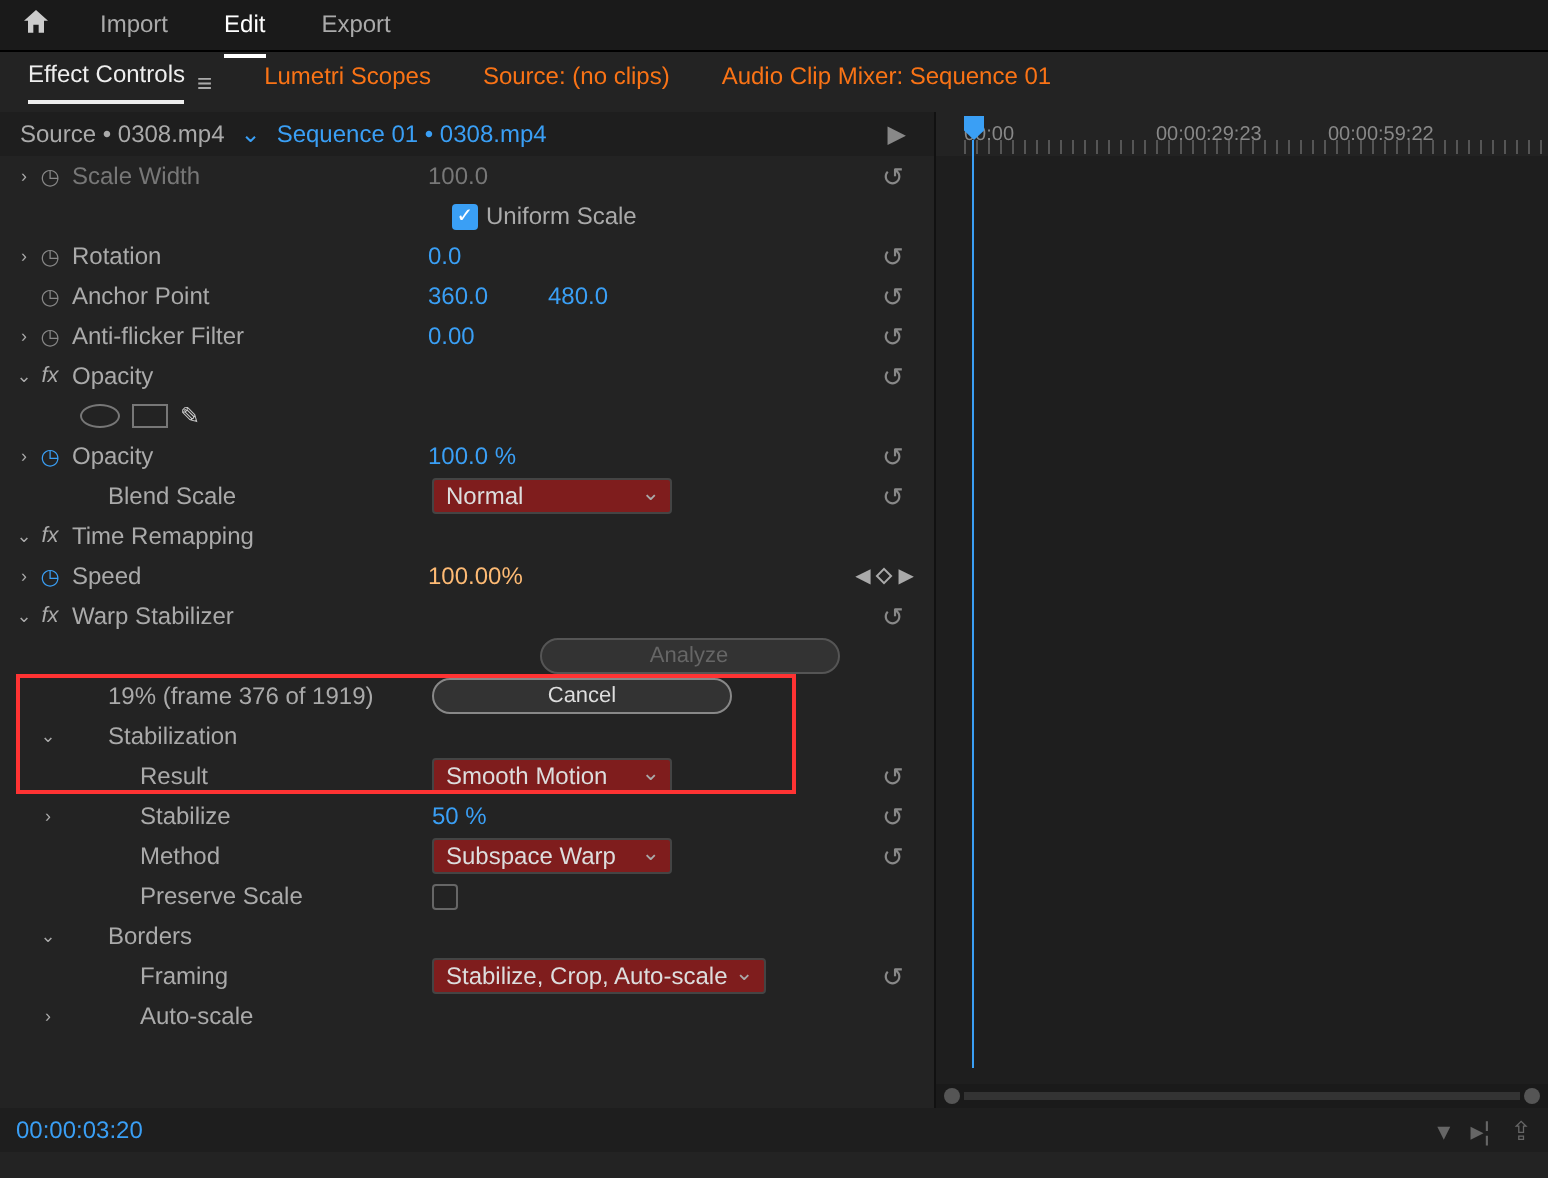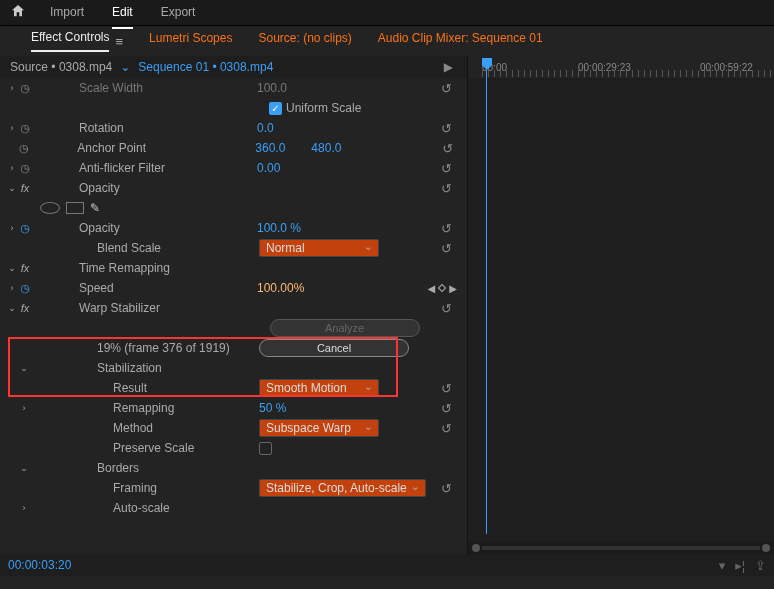--- a/index.html
+++ b/index.html
@@ -25,21 +25,20 @@
 .topnav { display: flex; gap: 28px; }
 .topnav-item { color: #aaa; cursor: pointer; padding: 8px 0; }
 .topnav-item.active { color: #fff; border-bottom: 2px solid #fff; }
 
 .panel-tabs {
   display: flex;
   align-items: center;
   height: 30px;
   padding: 0 12px 0 14px;
   gap: 26px;
-  margin-left: 17px;
 }
 .panel-tab { color: #f97316; cursor: pointer; padding-bottom: 6px; white-space: nowrap; }
 .panel-tab.active { color: #eee; border-bottom: 2px solid #eee; }
 .menu-icon { color: #aaa; font-size: 13px; margin-left: -20px; }
 
 .body-row { display: flex; height: 498px; }
 .effect-panel {
   width: 468px;
   background: #232323;
   border-right: 1px solid #111;
@@ -63,38 +62,38 @@
 .row {
   display: flex;
   align-items: center;
   height: 20px;
   padding-left: 6px;
 }
 .chev { width: 12px; color: #aaa; font-size: 9px; text-align: center; cursor: pointer; }
 .empty-chev { width: 12px; }
 .clock { width: 14px; color: #888; font-size: 11px; text-align: center; cursor: pointer; }
 .fx { width: 14px; font-style: italic; color: #aaa; font-size: 11px; text-align: center; }
-.label { flex: 0 0 182px; color: #aaa; padding-left: 4px; margin-left: 43px; }
+.label { flex: 0 0 182px; color: #aaa; padding-left: 4px; }
 .label.dim { color: #777; }
 .val { width: 140px; color: #3a9ff5; }
 .val.dim { color: #777; }
 .reset { width: 18px; color: #888; font-size: 13px; margin-left: auto; margin-right: 8px; cursor: pointer; }
 .checkbox {
   width: 13px; height: 13px; display: inline-flex;
   align-items: center; justify-content: center;
   background: #3a9ff5; color: #fff; font-size: 10px;
   border-radius: 2px; margin-right: 4px;
 }
 .checkbox.empty { background: transparent; border: 1px solid #666; }
 .shapes { display: flex; gap: 6px; padding-left: 40px; align-items: center; }
 .shape-ellipse { width: 20px; height: 12px; border: 1px solid #777; border-radius: 50%; }
 .shape-rect { width: 18px; height: 12px; border: 1px solid #777; }
 .pen { color: #ccc; font-size: 12px; }
 .select {
-  background: #c2410c; border: 1px solid #444; color: #ddd;
+  background: #7f1d1d; border: 1px solid #444; color: #ddd;
   height: 18px; padding: 0 18px 0 6px; position: relative;
   display: inline-flex; align-items: center; border-radius: 2px;
   min-width: 120px; cursor: pointer;
 }
 .select::after { content: "⌄"; position: absolute; right: 5px; color: #aaa; font-size: 11px; top: 0; }
 .btn {
   background: #333; border: 1px solid #555; border-radius: 10px;
   height: 18px; width: 150px; display: inline-flex;
   align-items: center; justify-content: center; color: #666;
   cursor: pointer; font-size: 11px;
@@ -303,21 +302,21 @@
           <span class="empty-chev"></span>
         <span class="label indent2" style="flex:0 0 186px">Result</span>
         <span class="select">
             <span>Smooth Motion</span>
           </span>
         <span class="reset">↺</span>
       </div>
       <div class="row">
         <span class="empty-chev"></span>
         <span class="chev">›</span>
-        <span class="label indent2" style="flex:0 0 186px">Remapping</span>
+        <span class="label indent2" style="flex:0 0 186px">Stabilize</span>
         <span class="val">50 %</span>
         <span class="reset">↺</span>
       </div>
       <div class="row">
         <span class="empty-chev"></span>
           <span class="empty-chev"></span>
         <span class="label indent2" style="flex:0 0 186px">Method</span>
         <span class="select">
             <span>Subspace Warp</span>
           </span>
@@ -349,21 +348,21 @@
         <span class="chev">›</span>
         <span class="label indent2">Auto-scale</span>
       </div>
     </div>
   </div>
 
   <div class="timeline-panel">
     <div class="ruler">
       <span class="tick-label" style="left:14px">00:00</span>
       <span class="tick-label" style="left:110px">00:00:29:23</span>
-      <span class="tick-label" style="left:232px">00:00:59:22</span>
+      <span class="tick-label" style="left:196px">00:00:59:22</span>
       <div class="ticks"></div>
       <div class="playhead-marker"></div>
     </div>
     <div class="playhead-line"></div>
     <div class="scrollbar-h">
       <span class="scroll-thumb-end"></span>
       <span class="scroll-track"></span>
       <span class="scroll-thumb-end"></span>
     </div>
   </div>

